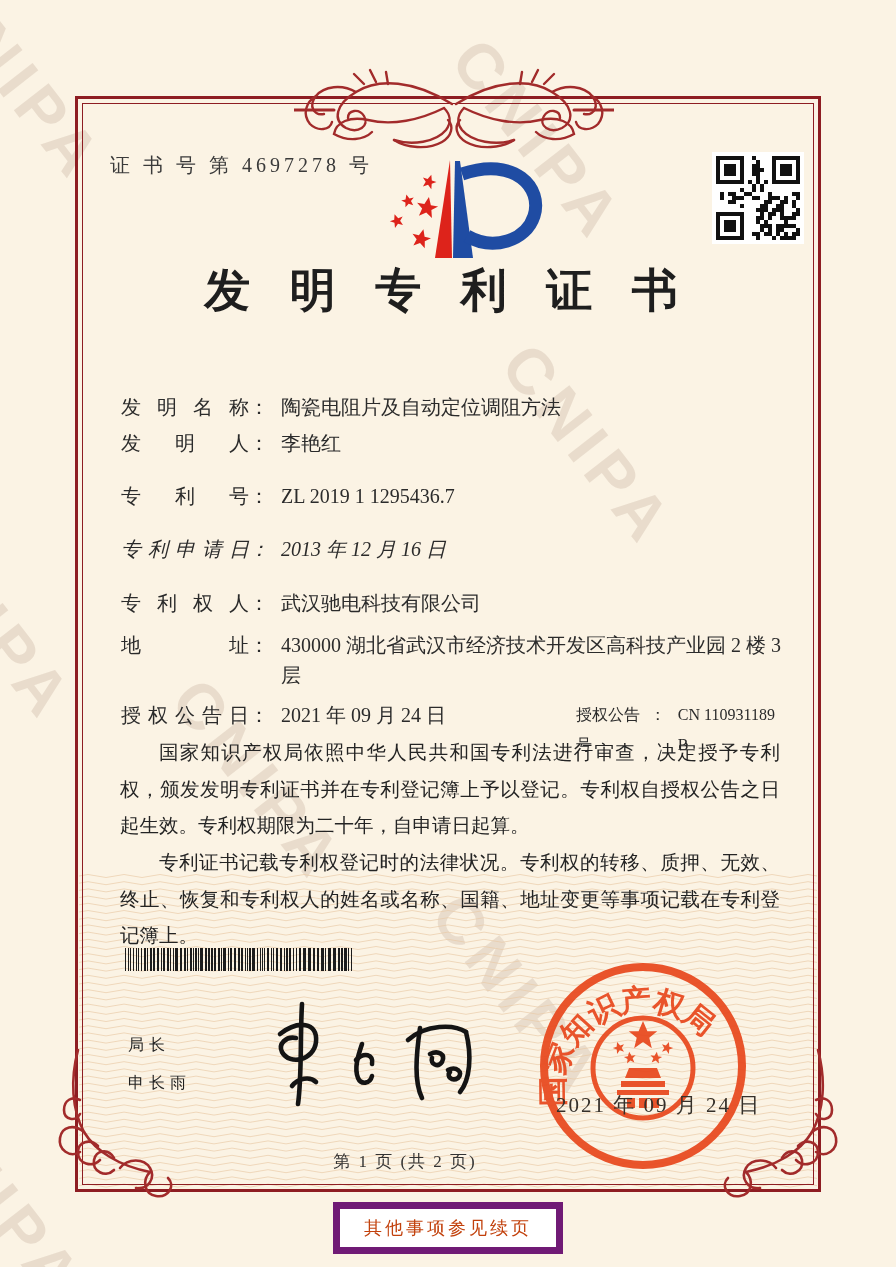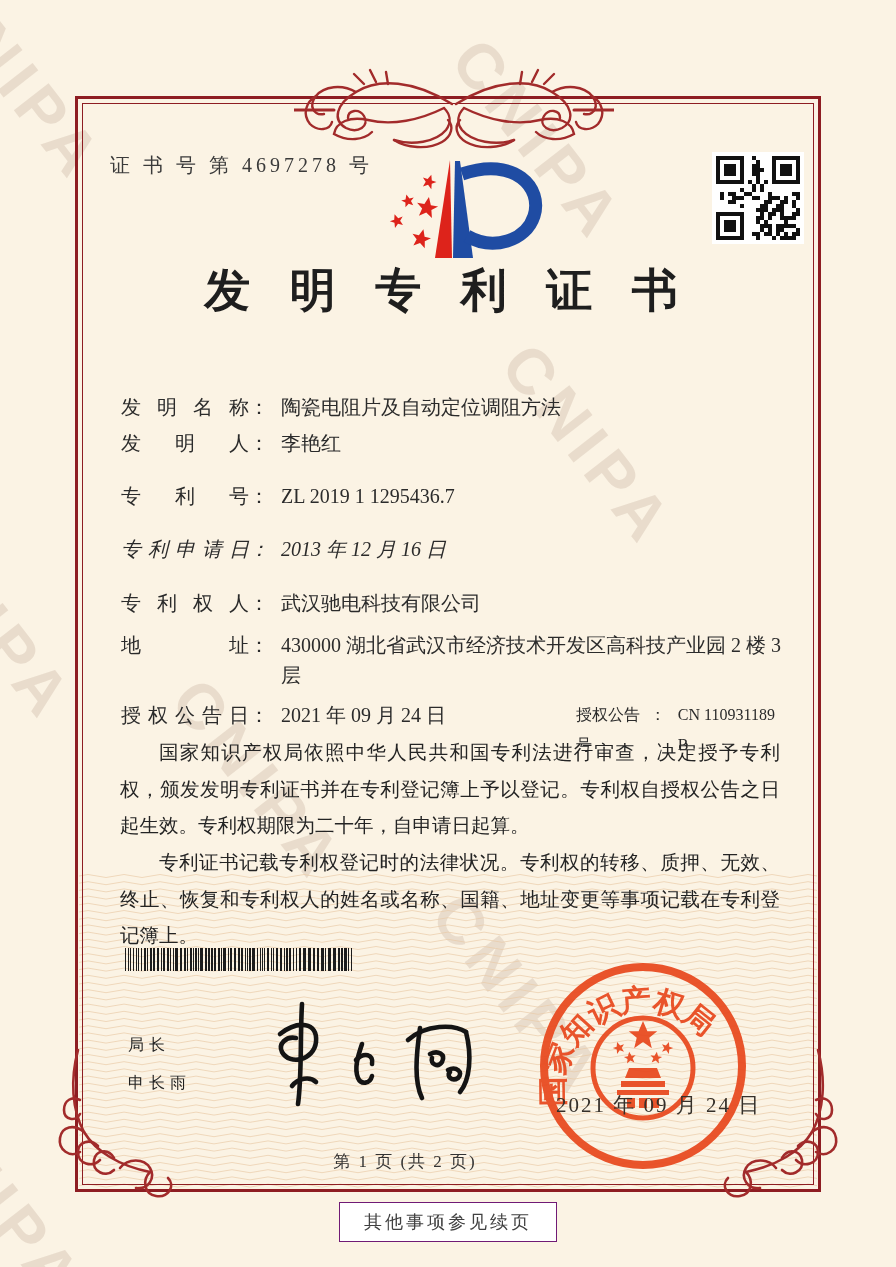--- a/index.html
+++ b/index.html
@@ -58,22 +58,22 @@
   .seal-date {
     position:absolute; left:556px; top:1091px; font-size:21px; letter-spacing:2px;
     color:#35302a; white-space:nowrap;
   }
   .page-number {
     position:absolute; left:75px; top:1150px; width:660px; text-align:center;
     font-size:17px; letter-spacing:2px; color:#333;
   }
   .footer-note {
     position:absolute; left:50%; top:1202px; transform:translateX(-50%);
-    background:#ffffff; border:1px solid #701a75; padding:7px 24px;
-    font-size:18px; letter-spacing:3px; color:#404040;
+    background:#ffffff; border:7px solid #701a75; padding:7px 24px;
+    font-size:18px; letter-spacing:3px; color:#c2410c;
   }
   .ornament { position:absolute; pointer-events:none; }
 </style>
 </head>
 <body>
 
 <div class="page">
 
   <div class="watermark" style="left:-25px; top:-35px;">CNIPA</div>
   <div class="watermark" style="left:495px; top:25px;">CNIPA</div>

